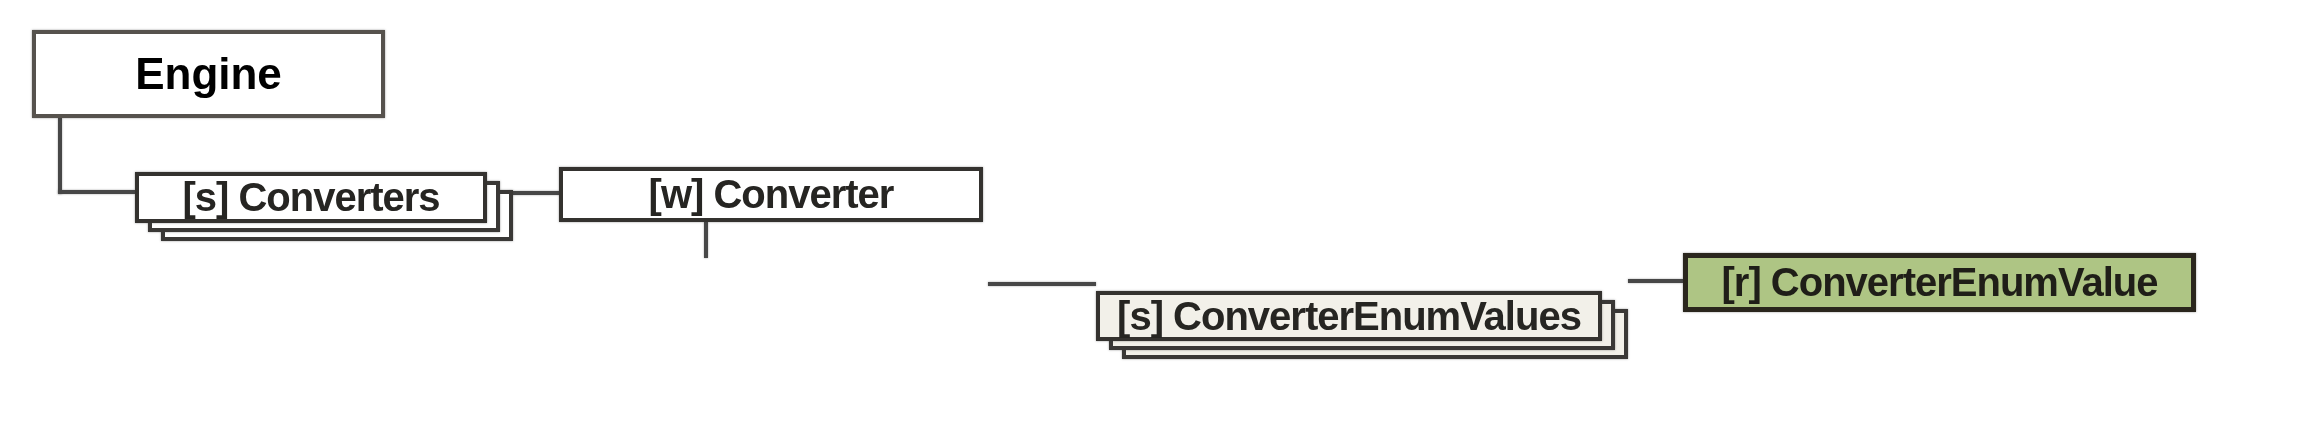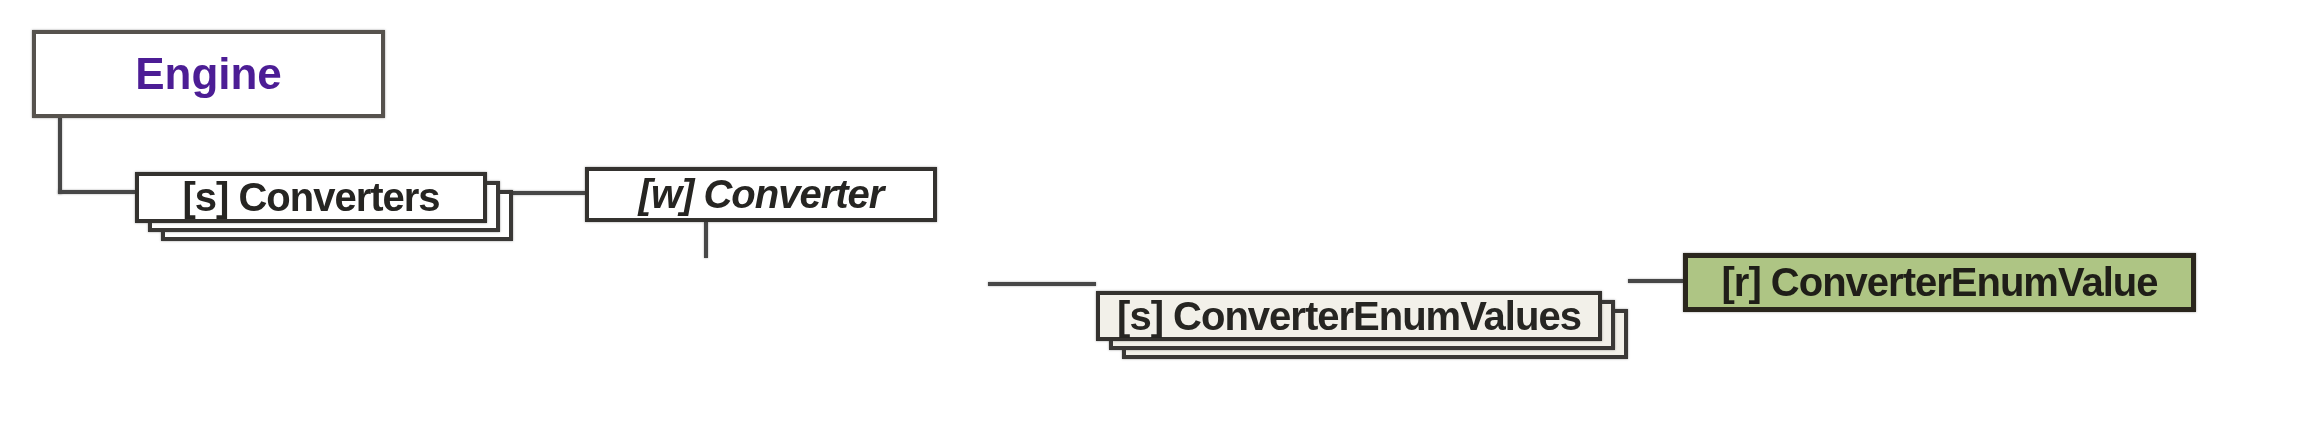--- a/index.html
+++ b/index.html
@@ -47,25 +47,25 @@
     box-shadow: 0 0 2px rgba(60,60,60,0.5);
     font-weight: bold;
     font-size: 40px;
     letter-spacing: -1px;
     color: #262522;
     white-space: nowrap;
   }
 
   
   #node-engine            { left: 32px;   top: 30px;  width: 353px; height: 88px; }
-  #node-engine .box       { border-color: #56524d; font-size: 44px; letter-spacing: 0; color: #4c1d95; }
+  #node-engine .box       { border-color: #56524d; font-size: 44px; letter-spacing: 0; color: #000000; }
 
   #node-converters        { left: 135px;  top: 172px; width: 352px; height: 51px; }
 
-  #node-converter         { left: 585px;  top: 167px; width: 352px; height: 55px; font-style: italic; }
+  #node-converter         { left: 559px;  top: 167px; width: 424px; height: 55px; }
 
   #node-converter-property{ left: 582px;  top: 258px; width: 406px; height: 57px; }
 
   #node-converter-enum-values        { left: 1096px; top: 255px; width: 506px; height: 50px; margin-top: 36px; }
   #node-converter-enum-values .box   { background: #f2f0e9; }
   #node-converter-enum-values .layer { background: #f2f0e9; }
 
   #node-converter-enum-value       { left: 1683px; top: 253px; width: 513px; height: 59px; }
   #node-converter-enum-value .box  { background: #aec584; border: 5px solid #2a261d; color: #1f1e18; }
 

